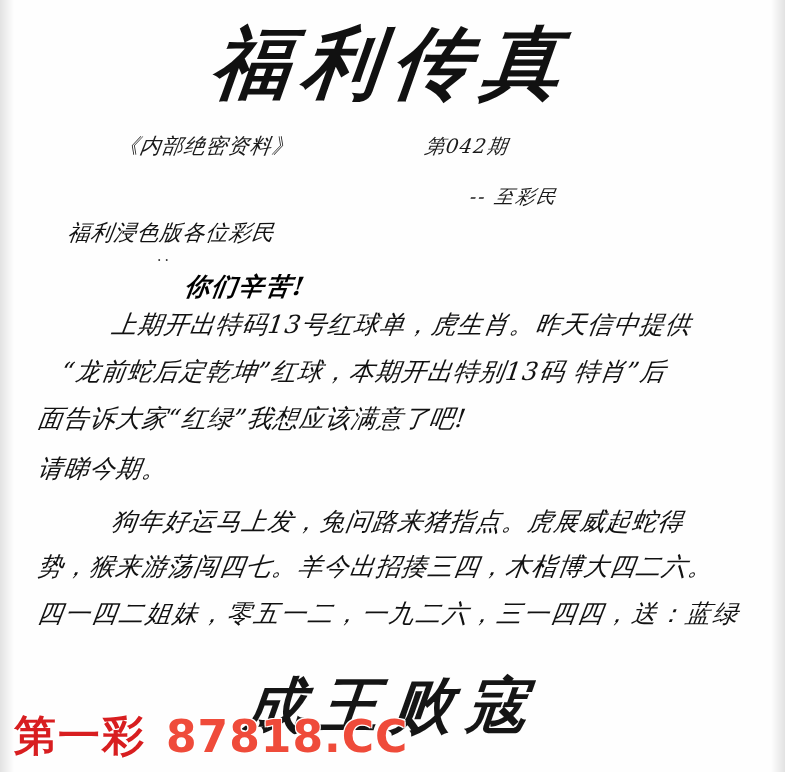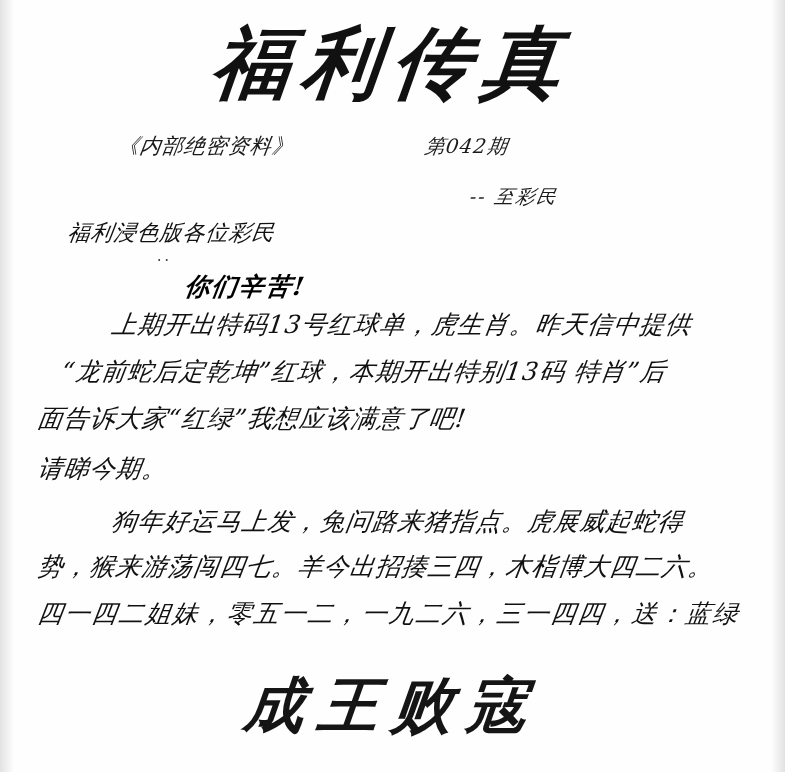--- a/index.html
+++ b/index.html
@@ -224,14 +224,18 @@
   <div class="body-line l2">“龙前蛇后定乾坤”红球，本期开出特别13码  特肖”后</div>
   <div class="body-line l3">面告诉大家“红绿”我想应该满意了吧!</div>
   <div class="body-line l4">请睇今期。</div>
 
   <div class="body-line l5">狗年好运马上发，兔问路来猪指点。虎展威起蛇得</div>
   <div class="body-line l6">势，猴来游荡闯四七。羊今出招揍三四，木栺博大四二六。</div>
   <div class="body-line l7">四一四二姐妹，零五一二，一九二六，三一四四，送：蓝绿</div>
 
   <div class="bottom-cal">成王败寇</div>
 
+  <div class="watermark">
+    <span class="wm-brand">第一彩</span>
+    <span class="wm-url">87818.CC</span>
+  </div>
 
 </div>
 
 </body></html>

